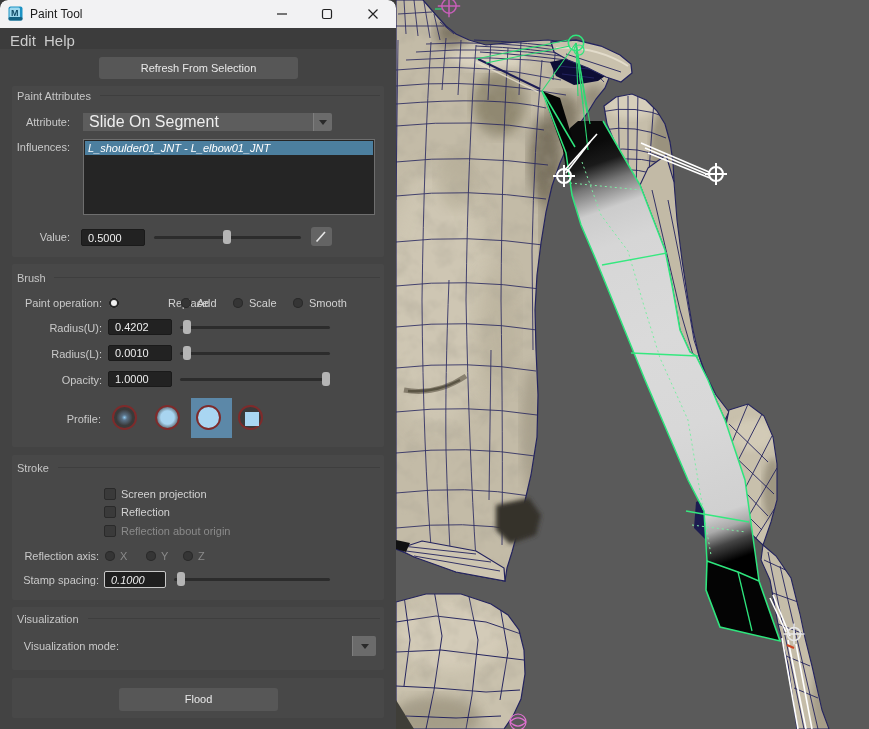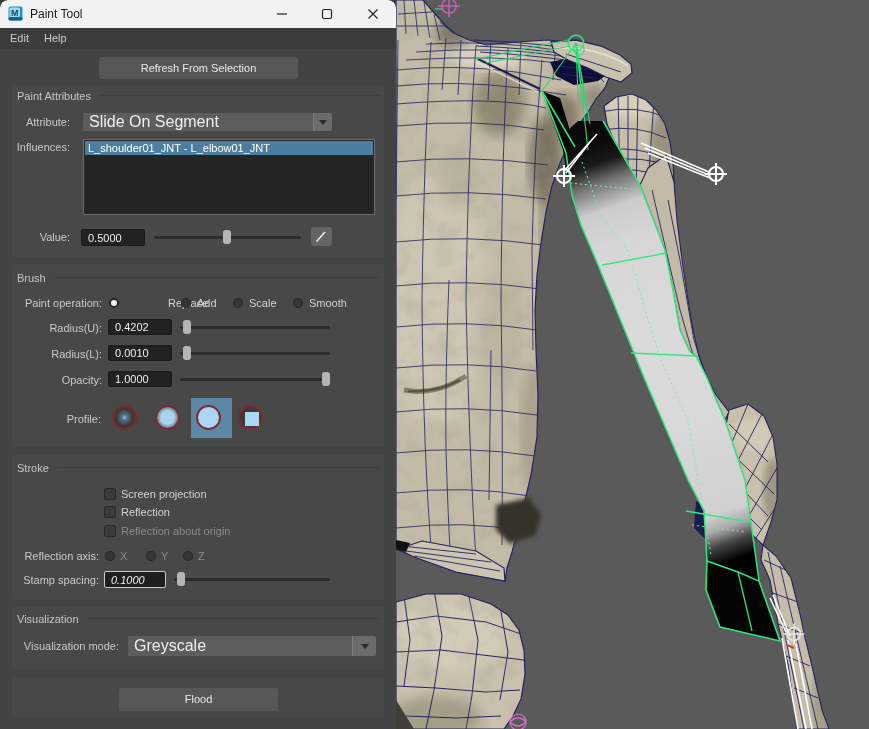--- a/index.html
+++ b/index.html
@@ -5,21 +5,21 @@
   font-family:"Liberation Sans", sans-serif; }
 #stage { position:relative; width:869px; height:729px; }
 #dlg { position:absolute; left:0; top:0; width:396px; height:729px; background:#434343;
   border-radius:8px 8px 0 0; overflow:hidden; z-index:2; }
 #tbar { position:absolute; left:0; top:0; width:396px; height:28px; background:#f2f2f3;
   border-radius:8px 8px 0 0; }
 #tbar .ttl { position:absolute; left:30px; top:7px; font-size:12px; color:#1b1b1b; }
 .wbtn { position:absolute; top:0; width:40px; height:28px; }
 #icon { position:absolute; left:8px; top:6px; width:15px; height:15px; }
 #menubar { position:absolute; left:0; top:28px; width:396px; height:21px; background:#3c3c3c;
-  color:#cccccc; font-size:11px; }
+  color:#cccccc; font-size:15px; }
 #menubar span { position:absolute; top:4px; }
 .grp { position:absolute; left:12px; width:372px; background:#484848; border-radius:2px; }
 .gl { position:absolute; left:5px; top:4px; font-size:11px; color:#c6c6c6; white-space:nowrap; }
 .gline { position:absolute; height:1px; background:#3e3e3e; top:9px; }
 .lbl { position:absolute; font-size:11px; color:#c9c9c9; text-align:right; }
 .fld { position:absolute; background:#222222; border:1px solid #1a1a1a; border-radius:2px;
   color:#eeeeee; font-size:11px; padding-left:6px; }
 .ddf { position:absolute; background:#5d5d5d; color:#eeeeee; font-size:16px; padding-left:6px; }
 .ddb { position:absolute; background:#6b6b6b; border-left:1px solid #7e7e7e; border-radius:0 2px 2px 0; }
 .ddb:after { content:""; position:absolute; left:50%; top:50%; margin:-2px 0 0 -4px;
@@ -327,21 +327,21 @@
 
   <div class="grp" style="top:86px;height:171px;">
     <span class="gl">Paint Attributes</span>
         <div class="gline" style="left:88px;right:4px;"></div>
   </div>
   <span class="lbl" style="left:0;top:116px;width:70px;">Attribute:</span>
   <div class="ddf" style="left:83px;top:113px;width:230px;height:18px;line-height:18px;">Slide On Segment</div>
   <div class="ddb" style="left:313px;top:113px;width:19px;height:18px;"></div>
   <span class="lbl" style="left:0;top:141px;width:70px;">Influences:</span>
   <div style="position:absolute;left:83px;top:139px;width:292px;height:76px;background:#252525;border:1px solid #6e6e6e;">
-    <div style="position:absolute;left:1px;top:1px;right:1px;height:14px;background:#4c7f9f;color:#fff;font-size:11px;line-height:14px;padding-left:3px;">L_shoulder01_JNT - L_elbow01_JNT</div>
+    <div style="position:absolute;left:1px;top:1px;right:1px;height:14px;background:#4c7f9f;color:#fff;font-size:11px;line-height:14px;padding-left:3px;font-style:italic;">L_shoulder01_JNT - L_elbow01_JNT</div>
   </div>
   <span class="lbl" style="left:0;top:231px;width:70px;">Value:</span>
   <div class="fld" style="left:81px;top:229px;width:64px;height:17px;line-height:16px;">0.5000</div>
   <div class="track" style="left:154px;top:236px;width:147px;"></div>
   <div class="hdl" style="left:223px;top:230px;"></div>
   <div class="btn" style="left:311px;top:227px;width:21px;height:19px;background:#646464;">
     <svg width="21" height="19" viewBox="0 0 21 19">
           <path d="M6 14 L14 5" stroke="#e8e8e8" stroke-width="1.6"></path>
           <path d="M5.2 14.8 l1.8 -0.4 l-1.4 -1.4 z" fill="#e8e8e8"></path>
         </svg>
@@ -405,18 +405,17 @@
   <span class="lbl" style="left:0;top:574px;width:99px;">Stamp spacing:</span>
   <div class="fld" style="left:104px;top:571px;width:62px;height:17px;line-height:16px;background:#1f1f1f;border:1px solid #c8c8c8;font-style:italic;">0.1000</div>
   <div class="track" style="left:174px;top:578px;width:156px;"></div>
   <div class="hdl" style="left:177px;top:572px;"></div>
 
   <div class="grp" style="top:607px;height:63px;">
     <span class="gl" style="top:6px;">Visualization</span>
         <div class="gline" style="left:76px;right:4px;top:11px;"></div>
   </div>
   <span class="lbl" style="left:0;top:640px;width:119px;">Visualization mode:</span>
-  <div class="ddf" style="left:128px;top:636px;width:224px;height:20px;line-height:20px;">Greyscale</div>
   <div class="ddb" style="left:352px;top:636px;width:24px;height:20px;"></div>
 
   <div class="grp" style="top:678px;height:40px;"></div>
   <div class="btn" style="left:119px;top:688px;width:159px;height:23px;line-height:23px;">Flood</div>
 </div>
 </div>
 </body></html>

